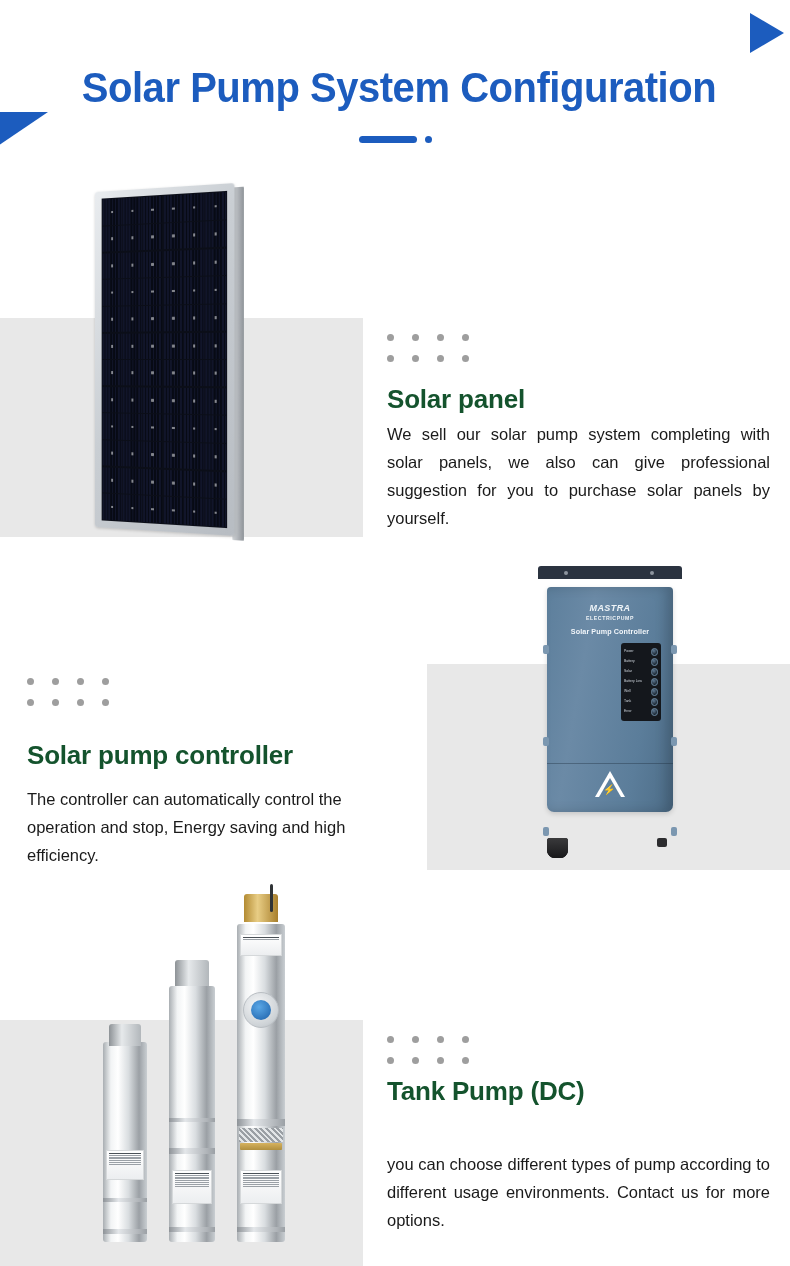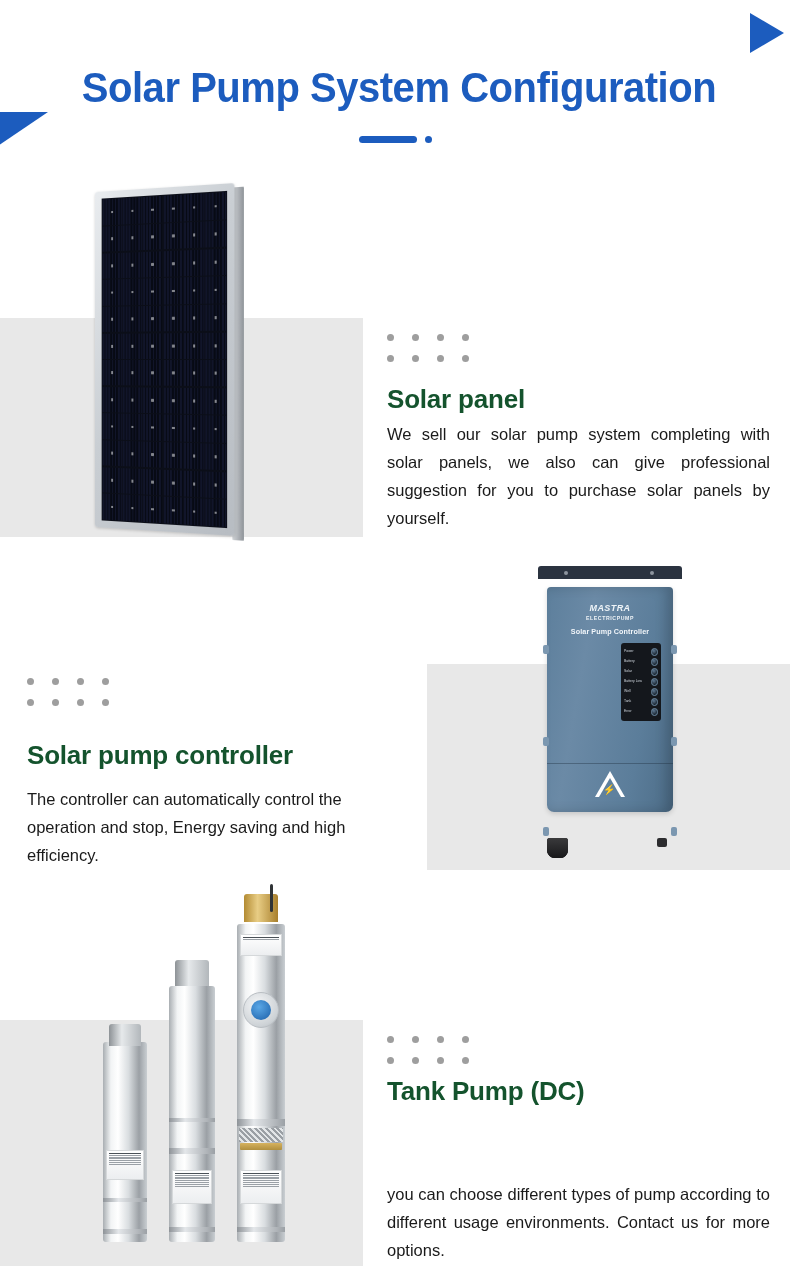--- a/index.html
+++ b/index.html
@@ -577,13 +577,13 @@
     <i></i>
     <i></i>
     <i></i>
     <i></i>
     <i></i>
     <i></i>
 </div>
 <div class="sec-head" style="left:387px; top:1074px; width:390px;">
   <div>Tank Pump (DC)</div>
 </div>
-<div class="sec-body" style="left:387px; top:1150px; width:383px;margin-top:30px;">you can choose different types of pump according to different usage environments. Contact us for more options.</div>
+<div class="sec-body" style="left:387px; top:1150px; width:383px;">you can choose different types of pump according to different usage environments. Contact us for more options.</div>
 
 </body></html>

